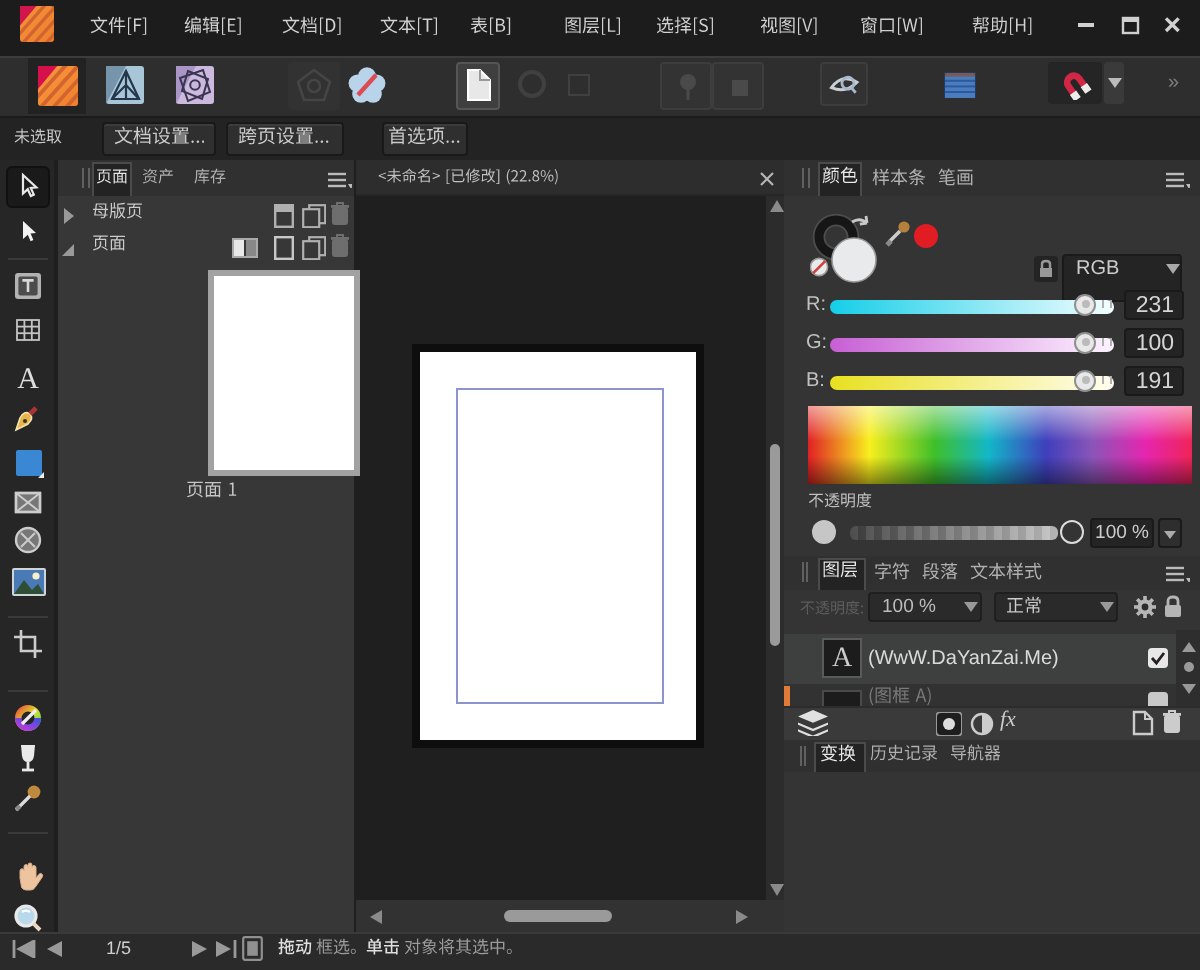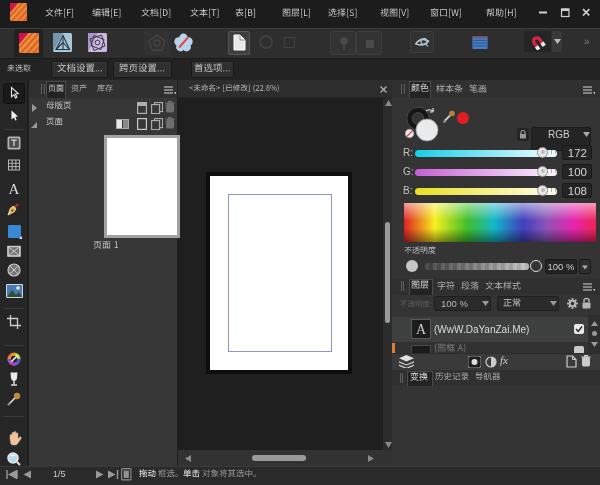--- a/index.html
+++ b/index.html
@@ -544,47 +544,47 @@
       <path d="M1.5 12.5 L3.5 10.5" stroke="#888" stroke-width="2.4"></path>
     </svg>
   </div>
 <div class="abs" style="left:457px;top:112px;width:12px;height:12px;border-radius:50%;background:#e11c23"></div>
 <div class="abs" style="left:517px;top:128px;width:12px;height:13px;background:#242424;border-radius:2px">
     <svg width="12" height="13">
       <rect x="3" y="6" width="6" height="4.5" fill="#999"></rect>
       <path d="M4 6 L4 4 Q4 2.5 6 2.5 Q8 2.5 8 4 L8 6" stroke="#999" stroke-width="1.2" fill="none"></path>
     </svg>
   </div>
-<div class="abs" style="left:531px;top:127px;width:60px;height:24px;background:#242424;border:1px solid #1a1a1a;border-radius:2px;color:#ccc;font-size:10px;line-height:13px;padding-left:16px">RGB</div>
+<div class="abs" style="left:531px;top:127px;width:60px;height:24px;background:#242424;border:1px solid #1a1a1a;border-radius:2px;color:#ccc;font-size:10px;line-height:13px;padding-left:6px">RGB</div>
 <div class="abs" style="left:583px;top:132px">
     <svg width="7" height="5">
       <path d="M0 0 L7 0 L3.5 5 Z" fill="#aaa"></path>
     </svg>
   </div>
 <div class="abs" style="left:403px;top:147px;width:10px;height:12px;color:#c0c0c0;font-size:10px">R:</div>
 <div class="abs" style="left:415px;top:149.5px;width:142px;height:7px;border-radius:4px;background:linear-gradient(to right,#15cee8,#f4feff)"></div>
 <div class="abs" style="left:537px;top:146.5px;width:11px;height:11px;border-radius:50%;background:#e8e8e8;border:1px solid #909090"></div>
 <div class="abs" style="left:540.5px;top:150px;width:4px;height:4px;border-radius:50%;background:#bbb"></div>
 <div class="abs" style="left:550.5px;top:150px;width:1.5px;height:4px;background:#b0b0b0"></div>
 <div class="abs" style="left:554.5px;top:150px;width:1.5px;height:4px;background:#b0b0b0"></div>
-<div class="abs" style="left:562px;top:145px;width:30px;height:15px;background:#242424;border:1px solid #1a1a1a;border-radius:2px;color:#d5d5d5;font-size:11.5px;line-height:14px;text-align:right;padding-right:4px">172</div>
+<div class="abs" style="left:562px;top:145px;width:30px;height:15px;background:#242424;border:1px solid #1a1a1a;border-radius:2px;color:#d5d5d5;font-size:11.5px;line-height:14px;text-align:right;padding-right:4px">231</div>
 <div class="abs" style="left:403px;top:166px;width:10px;height:12px;color:#c0c0c0;font-size:10px">G:</div>
 <div class="abs" style="left:415px;top:168.5px;width:142px;height:7px;border-radius:4px;background:linear-gradient(to right,#c75fd4,#fdf4ff)"></div>
 <div class="abs" style="left:537px;top:165.5px;width:11px;height:11px;border-radius:50%;background:#e8e8e8;border:1px solid #909090"></div>
 <div class="abs" style="left:540.5px;top:169px;width:4px;height:4px;border-radius:50%;background:#bbb"></div>
 <div class="abs" style="left:550.5px;top:169px;width:1.5px;height:4px;background:#b0b0b0"></div>
 <div class="abs" style="left:554.5px;top:169px;width:1.5px;height:4px;background:#b0b0b0"></div>
 <div class="abs" style="left:562px;top:164px;width:30px;height:15px;background:#242424;border:1px solid #1a1a1a;border-radius:2px;color:#d5d5d5;font-size:11.5px;line-height:14px;text-align:right;padding-right:4px">100</div>
 <div class="abs" style="left:403px;top:185px;width:10px;height:12px;color:#c0c0c0;font-size:10px">B:</div>
 <div class="abs" style="left:415px;top:187.5px;width:142px;height:7px;border-radius:4px;background:linear-gradient(to right,#e8e020,#fffef0)"></div>
 <div class="abs" style="left:537px;top:184.5px;width:11px;height:11px;border-radius:50%;background:#e8e8e8;border:1px solid #909090"></div>
 <div class="abs" style="left:540.5px;top:188px;width:4px;height:4px;border-radius:50%;background:#bbb"></div>
 <div class="abs" style="left:550.5px;top:188px;width:1.5px;height:4px;background:#b0b0b0"></div>
 <div class="abs" style="left:554.5px;top:188px;width:1.5px;height:4px;background:#b0b0b0"></div>
-<div class="abs" style="left:562px;top:183px;width:30px;height:15px;background:#242424;border:1px solid #1a1a1a;border-radius:2px;color:#d5d5d5;font-size:11.5px;line-height:14px;text-align:right;padding-right:4px">108</div>
+<div class="abs" style="left:562px;top:183px;width:30px;height:15px;background:#242424;border:1px solid #1a1a1a;border-radius:2px;color:#d5d5d5;font-size:11.5px;line-height:14px;text-align:right;padding-right:4px">191</div>
 <div class="abs" style="left:404px;top:203px;width:192px;height:39px;background:
 linear-gradient(to bottom,rgba(255,255,255,0.55),rgba(255,255,255,0) 45%,rgba(0,0,0,0) 65%,rgba(0,0,0,0.45)),
 linear-gradient(to right,#e02025,#f8ef1d 16%,#3fbf2a 33%,#13b7c8 47%,#3f3fbc 62%,#8a55b8 74%,#e625ae 88%,#ef2458)"></div>
 <div style="position:absolute;left:404px;top:246px">
     <svg width="32.0" height="10.4" viewBox="0 0 32.0 10.4">
       <path fill="#c0c0c0" d="M4.5 3.2C5.4 3.9 6.6 4.8 7.2 5.4L7.7 5C7.1 4.3 5.9 3.4 4.9 2.8ZM0.6 0.9V1.5H4.1C3.3 2.9 1.9 4.2 0.4 5C0.5 5.1 0.7 5.4 0.8 5.5C1.9 4.9 2.9 4.1 3.7 3.2V7.7H4.3V2.4C4.5 2.1 4.7 1.8 4.9 1.5H7.4V0.9Z M8.5 0.9C9 1.3 9.5 1.9 9.7 2.3L10.2 1.9C10 1.5 9.4 1 8.9 0.6ZM14.8 0.4C13.9 0.7 12.1 0.8 10.7 0.9C10.8 1 10.8 1.2 10.8 1.3C11.4 1.3 12.1 1.2 12.7 1.2V1.8H10.5V2.3H12.4C11.8 2.8 11 3.3 10.3 3.6C10.4 3.7 10.5 3.9 10.6 4C11.4 3.7 12.2 3.2 12.7 2.6V3.6H13.3V2.5C13.9 3.1 14.6 3.7 15.4 4C15.5 3.9 15.6 3.7 15.8 3.6C15 3.3 14.2 2.8 13.7 2.3H15.6V1.8H13.3V1.1C14 1.1 14.7 1 15.2 0.9ZM11.1 3.8V4.3H12.1C11.9 5.1 11.6 5.8 10.5 6.1C10.6 6.2 10.7 6.4 10.8 6.6C12 6.1 12.5 5.4 12.6 4.3H13.6C13.5 4.5 13.5 4.8 13.4 5H14.8C14.7 5.6 14.6 5.9 14.5 6C14.4 6 14.4 6 14.2 6C14.1 6 13.7 6 13.3 6C13.4 6.1 13.5 6.3 13.5 6.4C13.9 6.5 14.3 6.5 14.5 6.5C14.7 6.5 14.8 6.4 15 6.3C15.1 6.1 15.2 5.7 15.3 4.8C15.3 4.7 15.3 4.6 15.3 4.6H14L14.2 3.8ZM10 3.4H8.4V4H9.4V6.4C9.1 6.5 8.7 6.8 8.4 7.2L8.8 7.7C9.2 7.2 9.6 6.8 9.9 6.8C10.1 6.8 10.4 7 10.7 7.2C11.2 7.5 11.9 7.6 12.8 7.6C13.6 7.6 14.9 7.5 15.6 7.5C15.6 7.3 15.7 7 15.7 6.9C14.9 7 13.7 7 12.8 7C12 7 11.3 7 10.8 6.7C10.4 6.4 10.2 6.3 10 6.2Z M18.7 3.4V5H17.2V3.4ZM18.7 2.9H17.2V1.4H18.7ZM16.6 0.8V6.3H17.2V5.6H19.3V0.8ZM22.8 1.2V2.6H20.6V1.2ZM20 0.7V3.5C20 4.8 19.9 6.3 18.5 7.3C18.6 7.4 18.9 7.6 19 7.7C19.9 7 20.3 6.1 20.5 5.1H22.8V6.9C22.8 7 22.8 7.1 22.6 7.1C22.5 7.1 22 7.1 21.5 7.1C21.6 7.2 21.7 7.5 21.7 7.7C22.4 7.7 22.8 7.6 23.1 7.6C23.3 7.5 23.4 7.3 23.4 6.9V0.7ZM22.8 3.2V4.6H20.5C20.6 4.2 20.6 3.8 20.6 3.5V3.2Z M27.1 1.9V2.6H25.8V3.1H27.1V4.4H30.2V3.1H31.5V2.6H30.2V1.9H29.6V2.6H27.7V1.9ZM29.6 3.1V3.9H27.7V3.1ZM30.1 5.4C29.7 5.8 29.2 6.2 28.6 6.4C28.1 6.2 27.6 5.8 27.3 5.4ZM25.9 4.9V5.4H27L26.7 5.5C27 6 27.4 6.4 28 6.7C27.2 6.9 26.4 7 25.5 7.1C25.6 7.3 25.7 7.5 25.8 7.6C26.8 7.5 27.8 7.3 28.6 7C29.4 7.3 30.3 7.6 31.3 7.7C31.4 7.5 31.6 7.3 31.7 7.2C30.8 7.1 30 6.9 29.3 6.7C30 6.3 30.6 5.8 30.9 5.1L30.6 4.9L30.5 4.9ZM27.8 0.4C27.9 0.6 28 0.9 28.1 1.1H25V3.3C25 4.5 25 6.2 24.3 7.4C24.4 7.5 24.7 7.6 24.8 7.7C25.5 6.4 25.6 4.6 25.6 3.3V1.7H31.6V1.1H28.8C28.7 0.9 28.5 0.5 28.4 0.3Z"></path>
     </svg>
   </div>
 <div class="abs" style="left:406px;top:260px;width:12px;height:12px;border-radius:50%;background:#c6c6c6"></div>
 <div class="abs" style="left:425px;top:263px;width:104px;height:6.5px;border-radius:3px;background:repeating-linear-gradient(90deg,rgba(255,255,255,0.08) 0 4px,rgba(0,0,0,0.08) 4px 8px),linear-gradient(to right,#3e3e3e,#c4c4c4)"></div>

